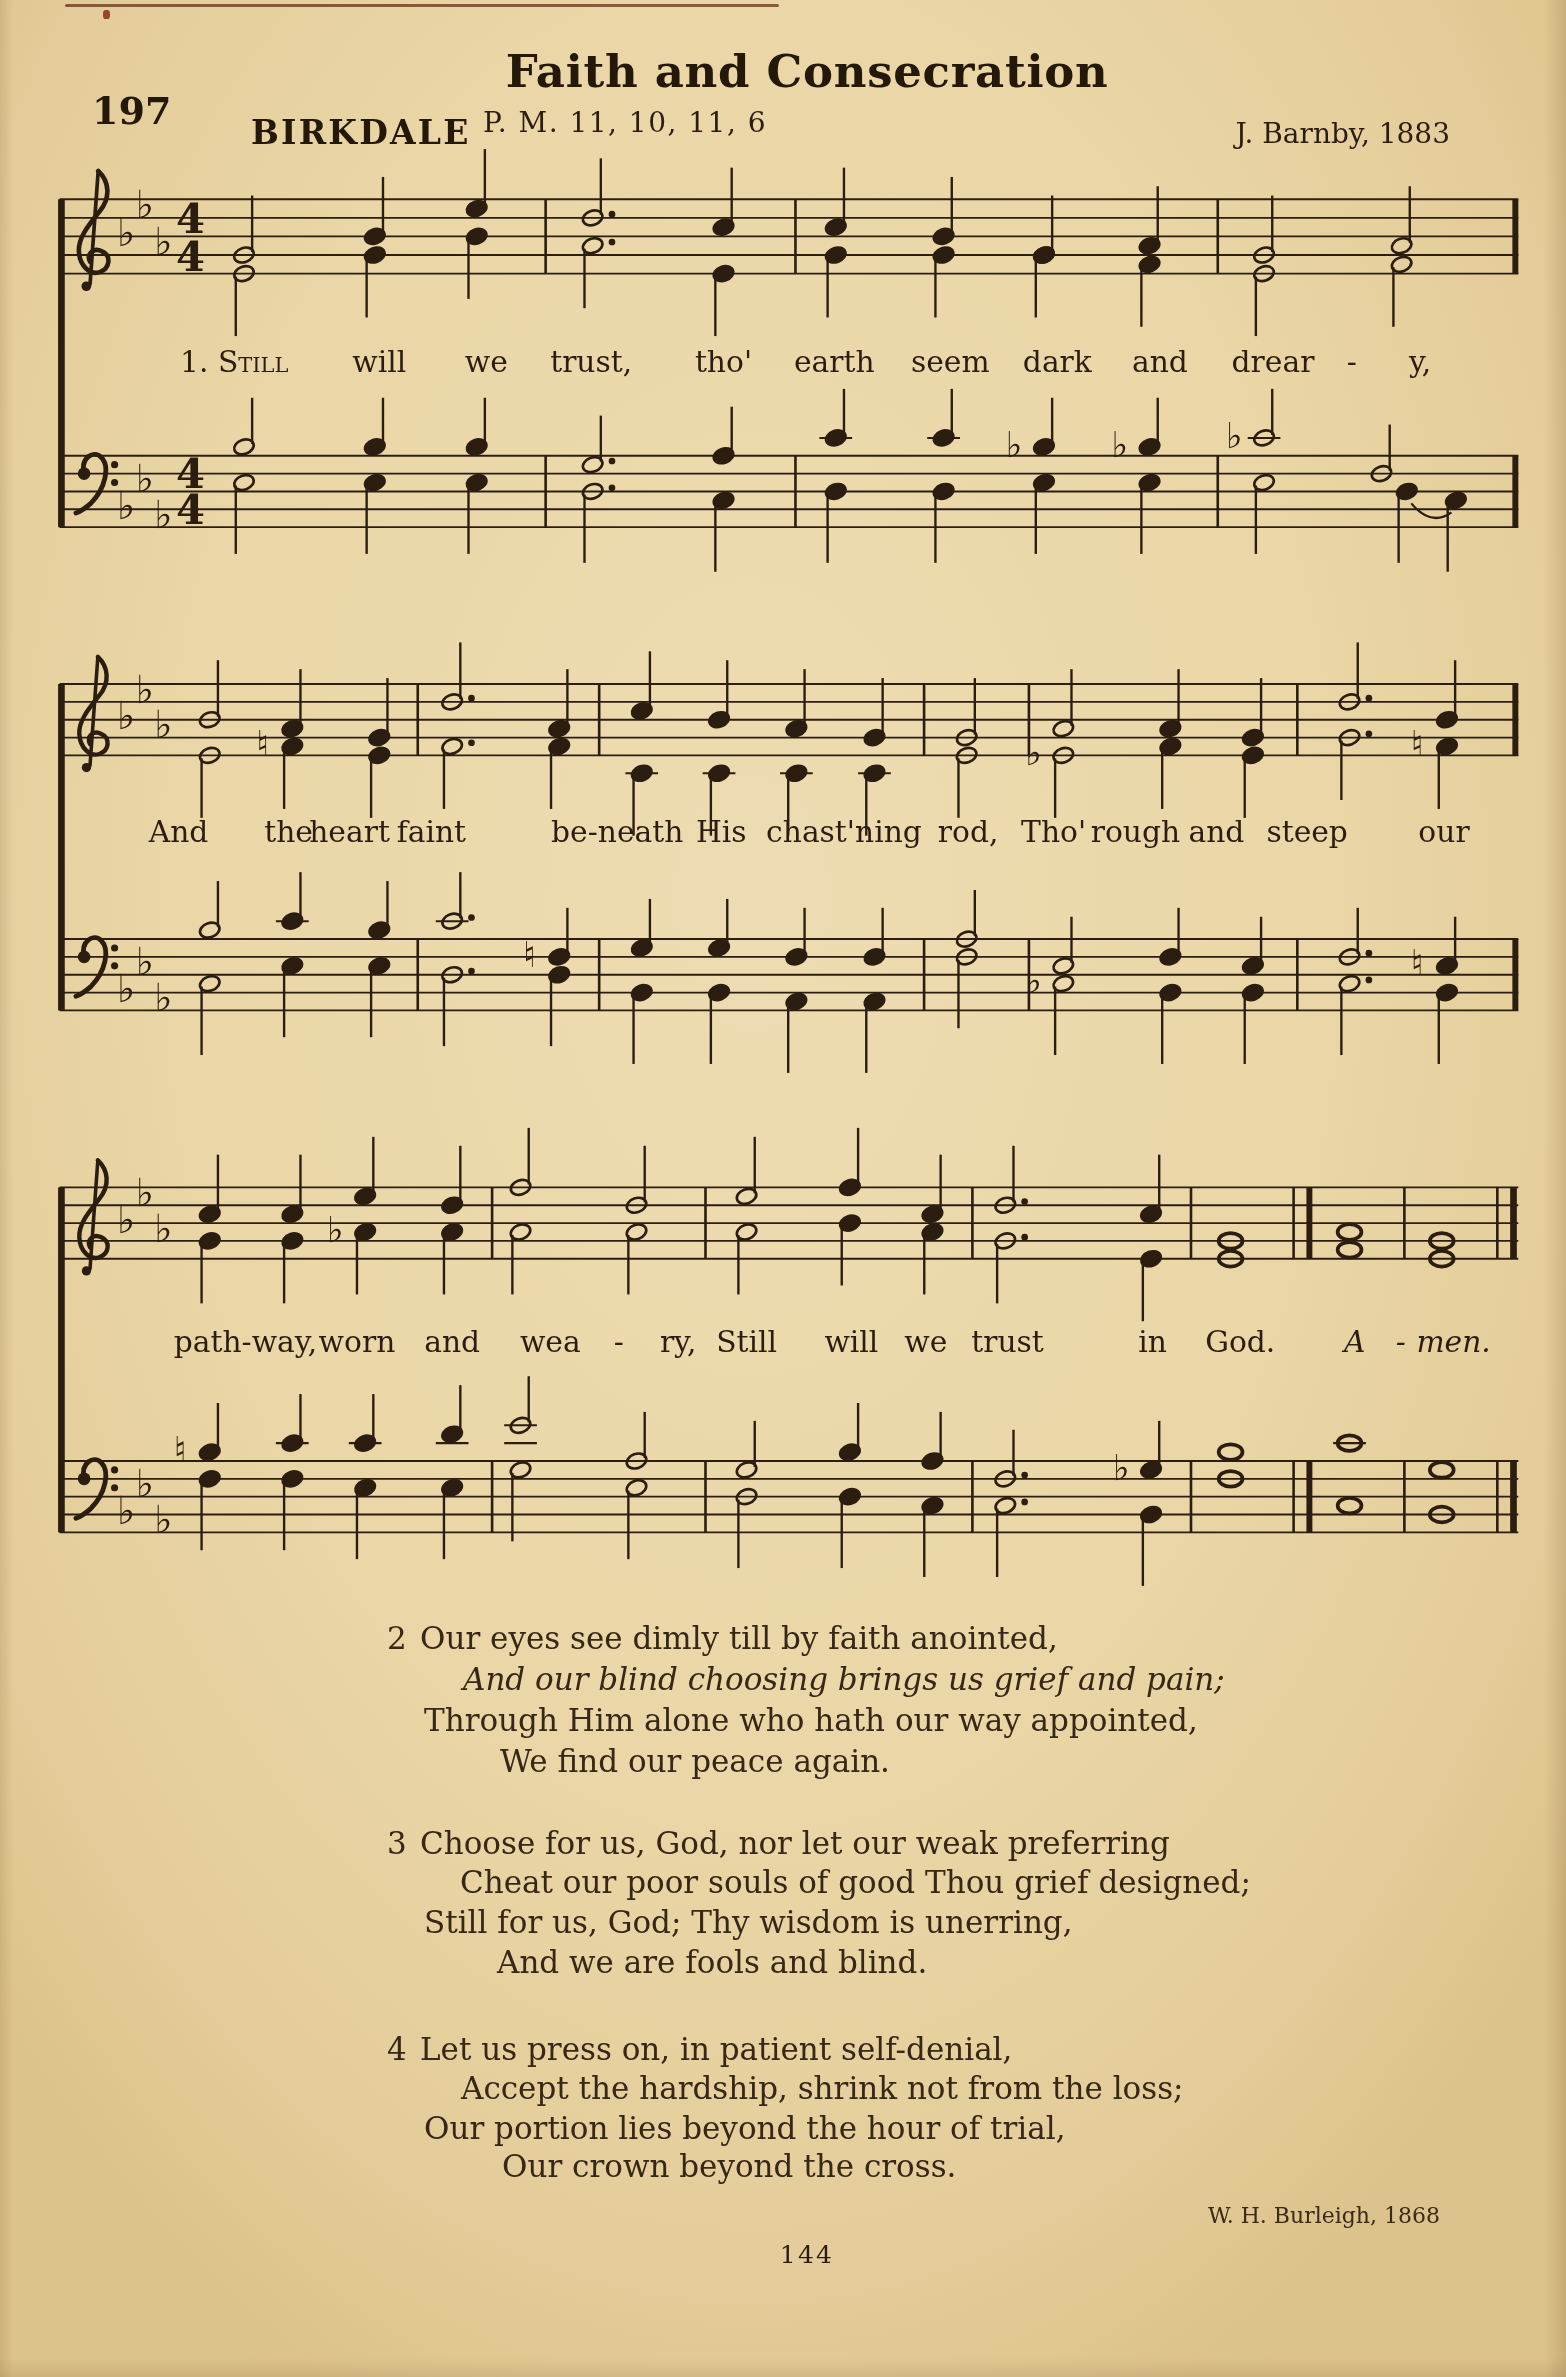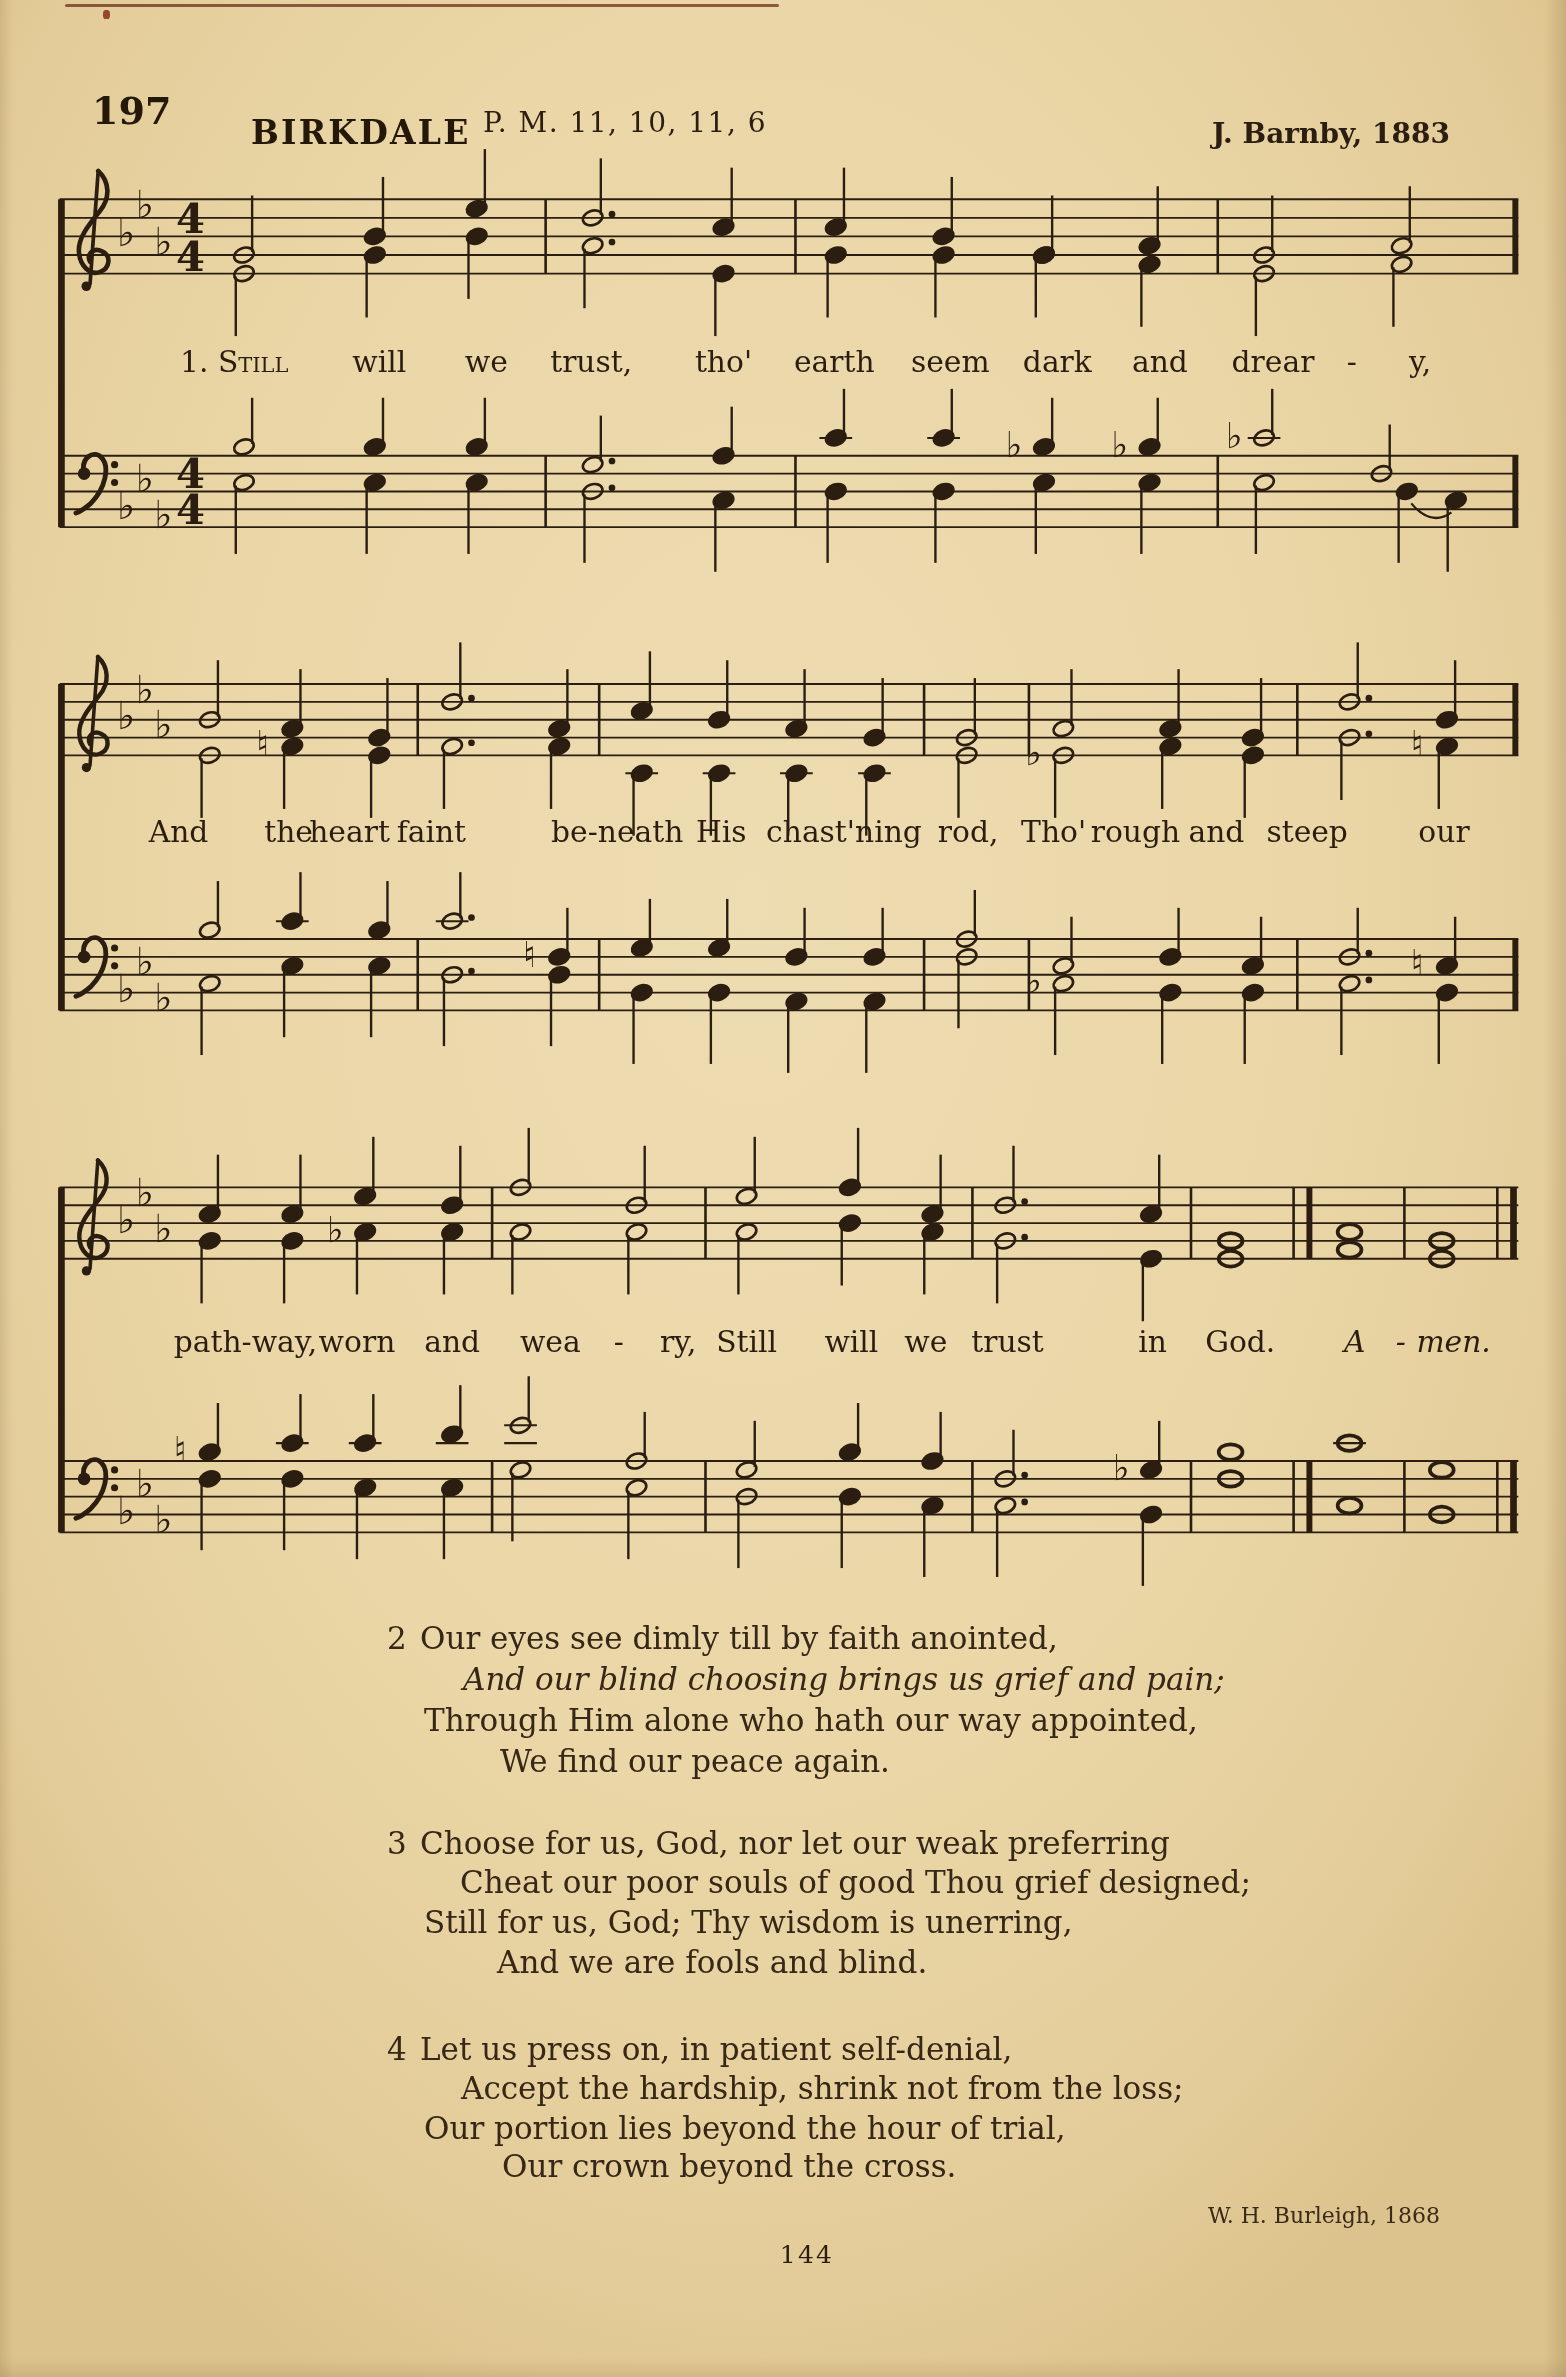--- a/index.html
+++ b/index.html
@@ -25,24 +25,25 @@
   .artifact-top{position:absolute;left:65px;top:3.7px;width:714px;height:3px;background:#6f3a22;opacity:.8;border-radius:1.5px;}
   .artifact-dot{position:absolute;left:103px;top:9.7px;width:6.7px;height:9px;background:#8a2f1d;opacity:.85;border-radius:40%;}
 </style>
 </head>
 <body>
 
 <div id="page">
   <div class="artifact-top"></div>
   <div class="artifact-dot"></div>
 
+  <div class="inktx title" style="left:807px;top:45px;">Faith and Consecration</div>
   <div class="inktx hymn-number" style="left:92px;top:88px;">197</div>
   <div class="inktx tune-name" style="left:251px;top:113px;">BIRKDALE</div>
   <div class="inktx meter" style="left:483px;top:106px;">P. M.  11, 10, 11, 6</div>
-  <div class="inktx composer" style="right:116px;top:117px;font-weight:bold;">J. Barnby, 1883</div>
+  <div class="inktx composer" style="right:116px;top:117px;">J. Barnby, 1883</div>
 
   <svg id="music-svg" width="1566" height="2377" viewBox="0 0 2106 3197">
       <g>
         <line x1="80" y1="268" x2="2042" y2="268" stroke="#2b1e10" stroke-width="2.5" stroke-linecap="butt"></line>
         <line x1="80" y1="613" x2="2042" y2="613" stroke="#2b1e10" stroke-width="2.5" stroke-linecap="butt"></line>
         <line x1="80" y1="293" x2="2042" y2="293" stroke="#2b1e10" stroke-width="2.5" stroke-linecap="butt"></line>
         <line x1="80" y1="637" x2="2042" y2="637" stroke="#2b1e10" stroke-width="2.5" stroke-linecap="butt"></line>
         <line x1="80" y1="318" x2="2042" y2="318" stroke="#2b1e10" stroke-width="2.5" stroke-linecap="butt"></line>
         <line x1="80" y1="661" x2="2042" y2="661" stroke="#2b1e10" stroke-width="2.5" stroke-linecap="butt"></line>
         <line x1="80" y1="343" x2="2042" y2="343" stroke="#2b1e10" stroke-width="2.5" stroke-linecap="butt"></line>

